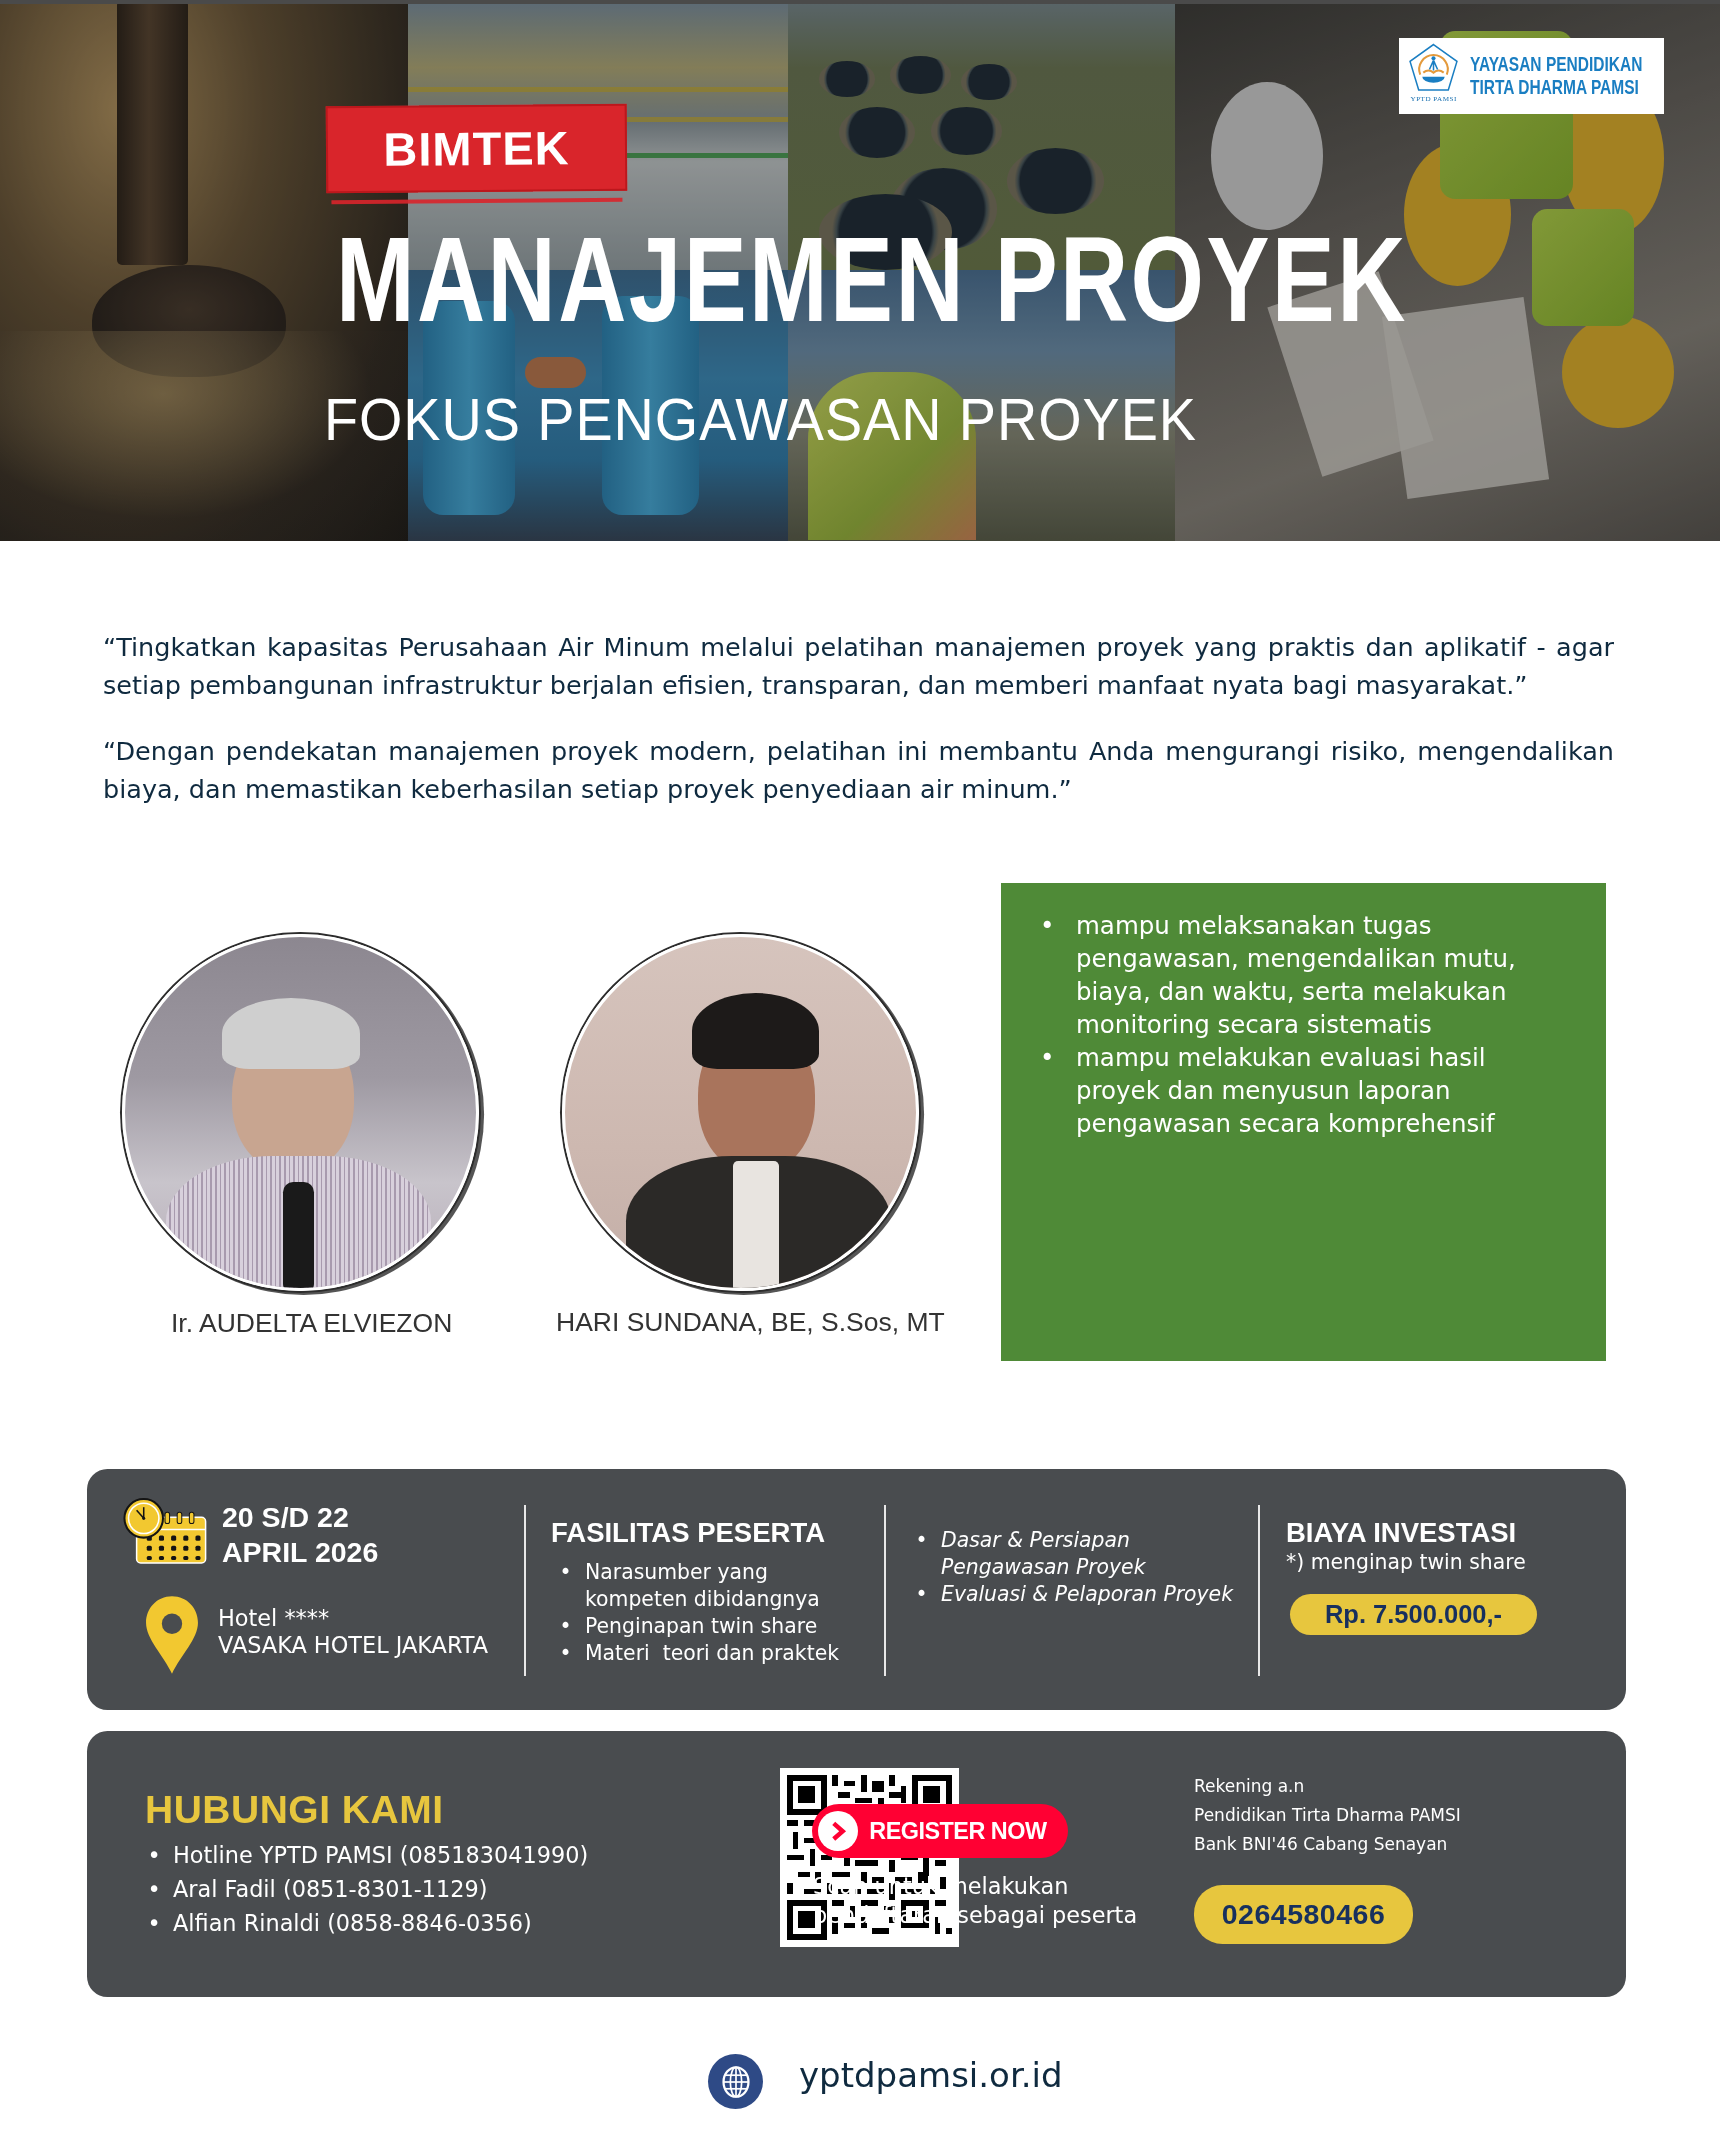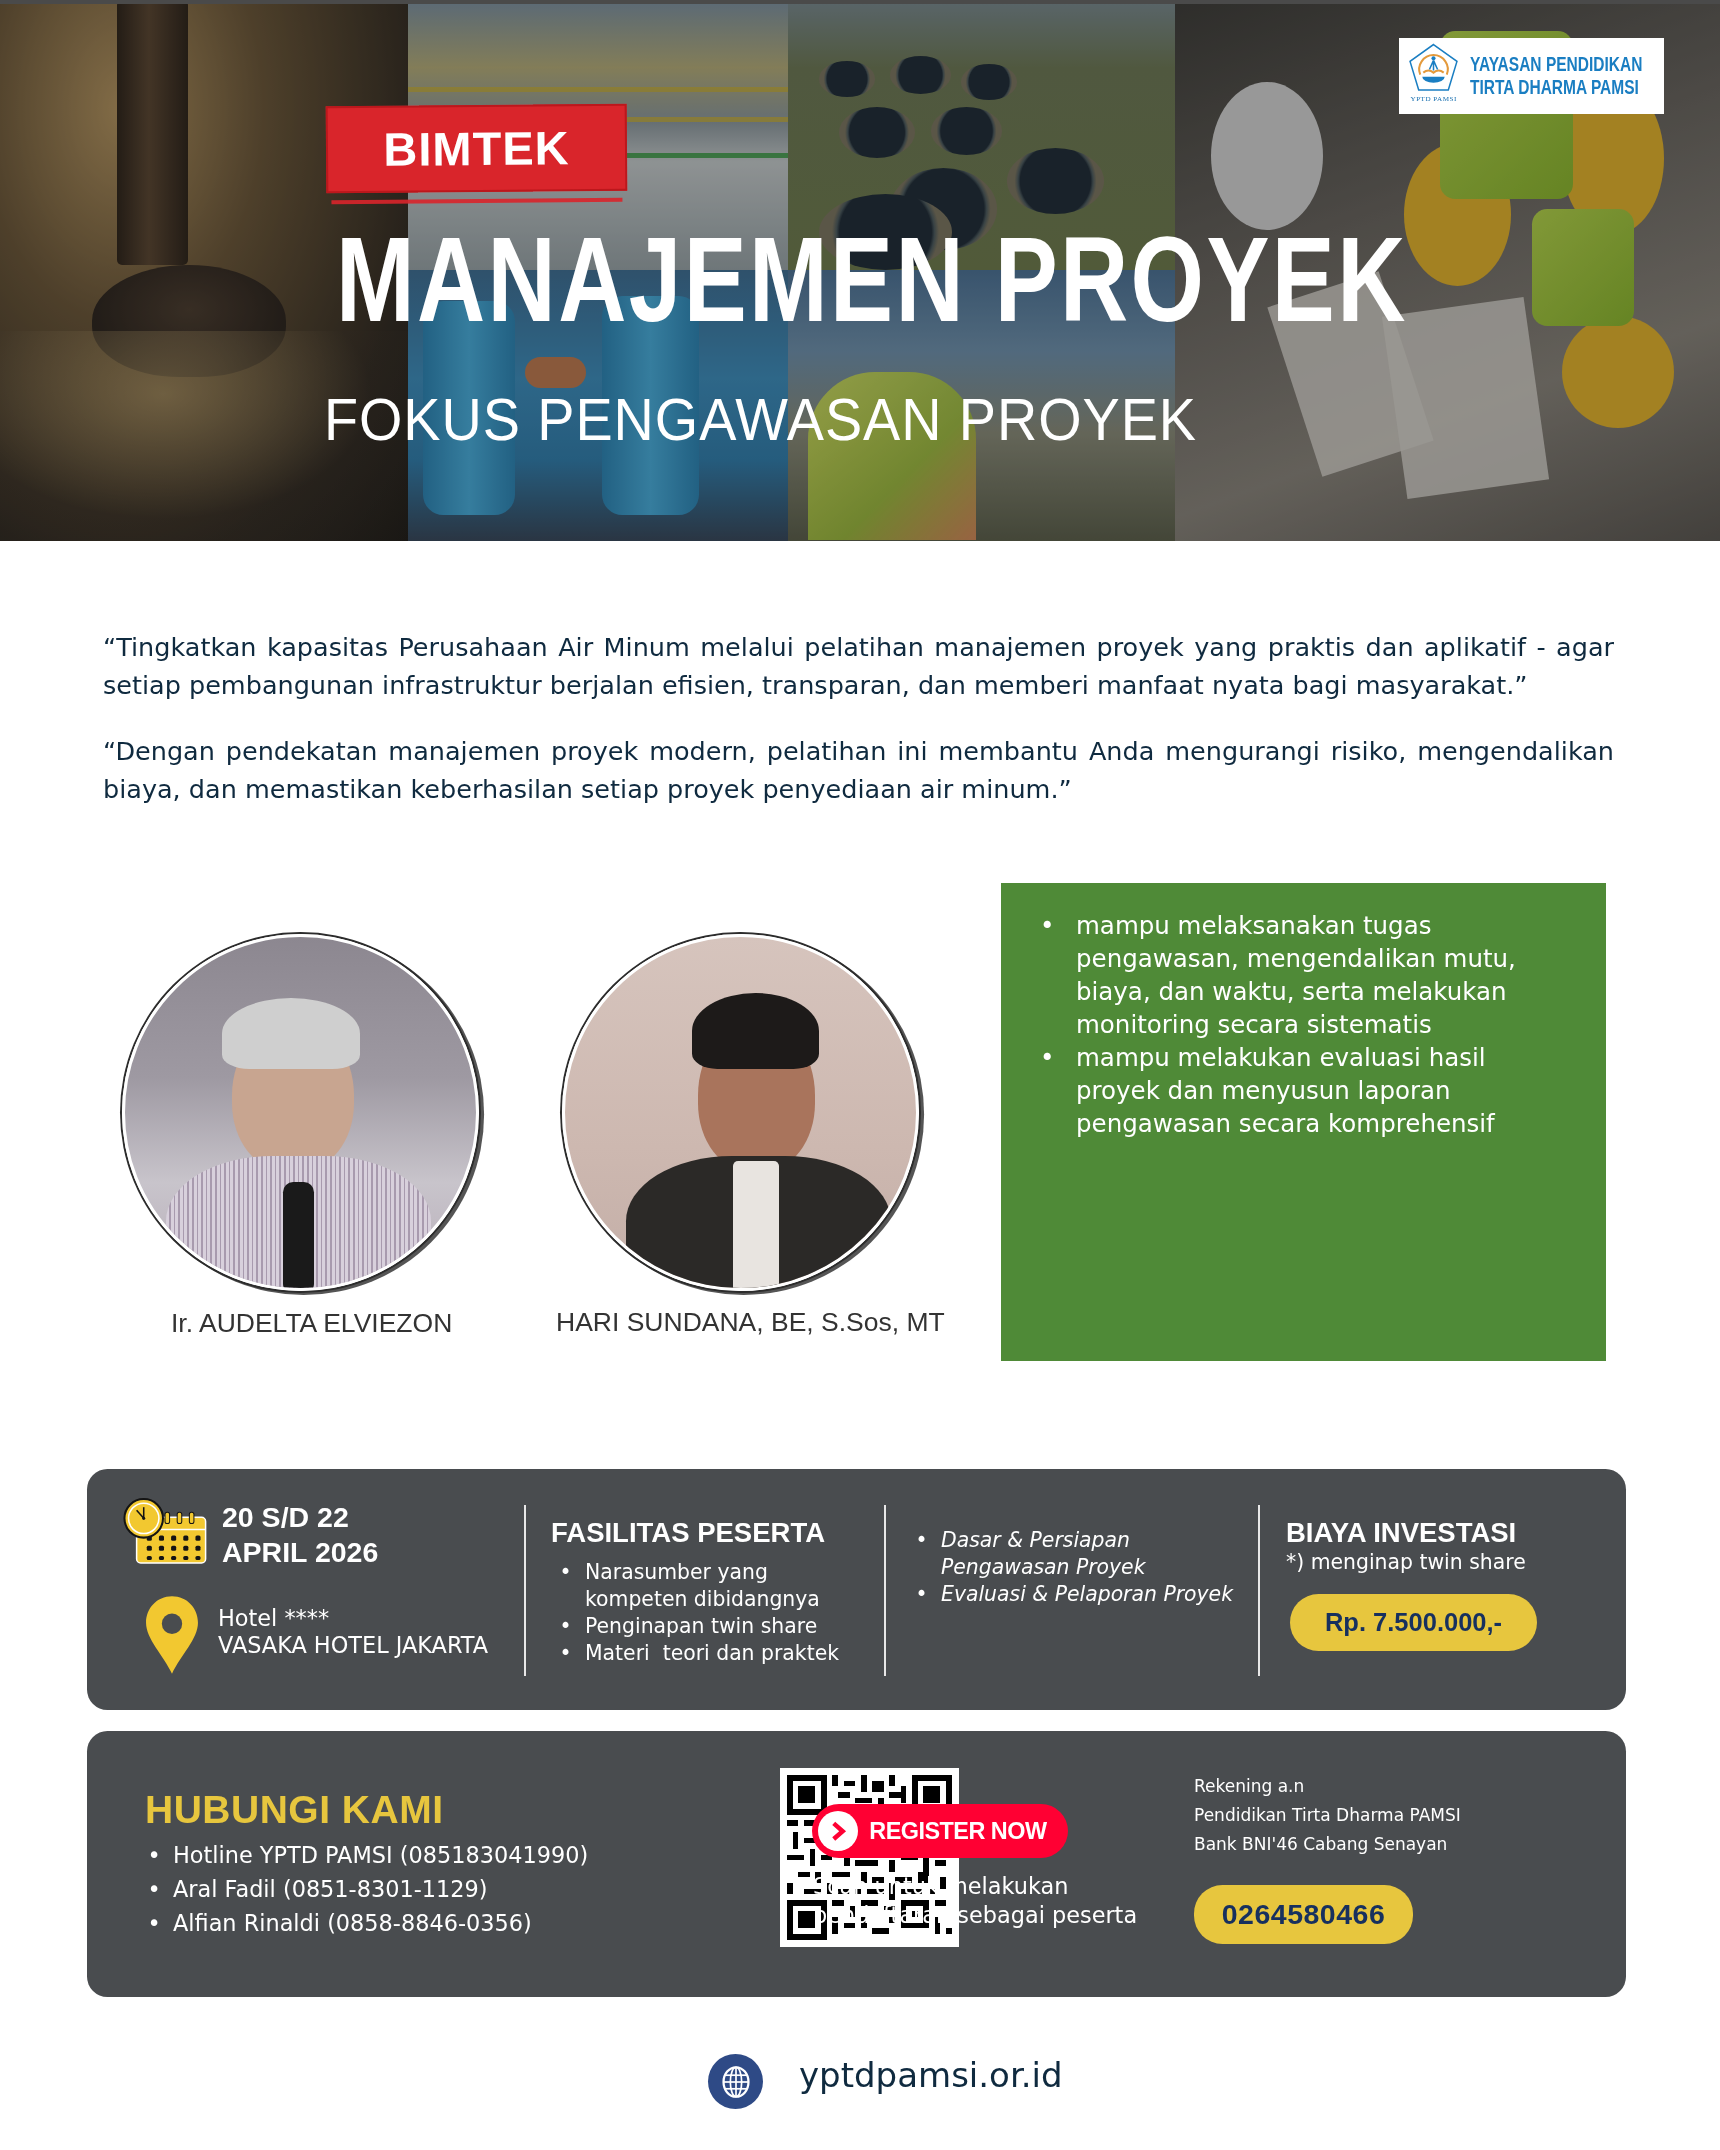--- a/index.html
+++ b/index.html
@@ -94,21 +94,21 @@
   .col-list { list-style:none; }
   .col-list li { position:relative; font-family:"DejaVu Sans", sans-serif; font-size: 20.4px; line-height: 27px; color:#fff; }
   .col-list li::before { content:"•"; position:absolute; left: -25.5px; }
 
   .fasilitas { position:absolute; left: 551px; top: 1517px; }
   .fasilitas .col-list { margin-left: 34px; margin-top: 10px; }
   .materi { position:absolute; left: 941px; top: 1527px; font-style: italic; }
   .materi .col-list { margin-left: 0; }
   .biaya { position:absolute; left: 1286px; top: 1517px; }
   .biaya .note { font-family:"DejaVu Sans", sans-serif; font-size: 20.4px; color:#fff; margin-top: 1px; }
-  .price-pill { position:absolute; left: 1290px; top: 1594px; width: 247px; height: 57px; background:#e7c63e; border-radius: 28.5px;
+  .price-pill { position:absolute; left: 1290px; top: 1594px; width: 247px; height: 41px; background:#e7c63e; border-radius: 28.5px;
                 display:flex; align-items:center; justify-content:center; color:#17305e; font-family:"Liberation Sans", sans-serif; font-weight:700; font-size: 25.5px; }
 
   
   .contact { position:absolute; left: 87px; top: 1731px; width: 1539px; height: 266px; background:#494c4f; border-radius: 20.4px; color:#fff; }
   .contact-title { position:absolute; left: 145px; top: 1788px; color:#e7c63e; font-family:"Liberation Sans", sans-serif; font-weight:700; font-size: 39px; letter-spacing: 0.5px; }
   .contact-list { position:absolute; left: 173px; top: 1838px; list-style:none; }
   .contact-list li { position:relative; font-family:"DejaVu Sans", sans-serif; font-size: 22.4px; line-height: 34px; color:#fff; white-space: nowrap; }
   .contact-list li::before { content:"•"; position:absolute; left: -25.5px; }
 
   .qr { position:absolute; left: 780px; top: 1768px; width: 179px; height: 179px; background:#fff; padding: 7.1px; }

